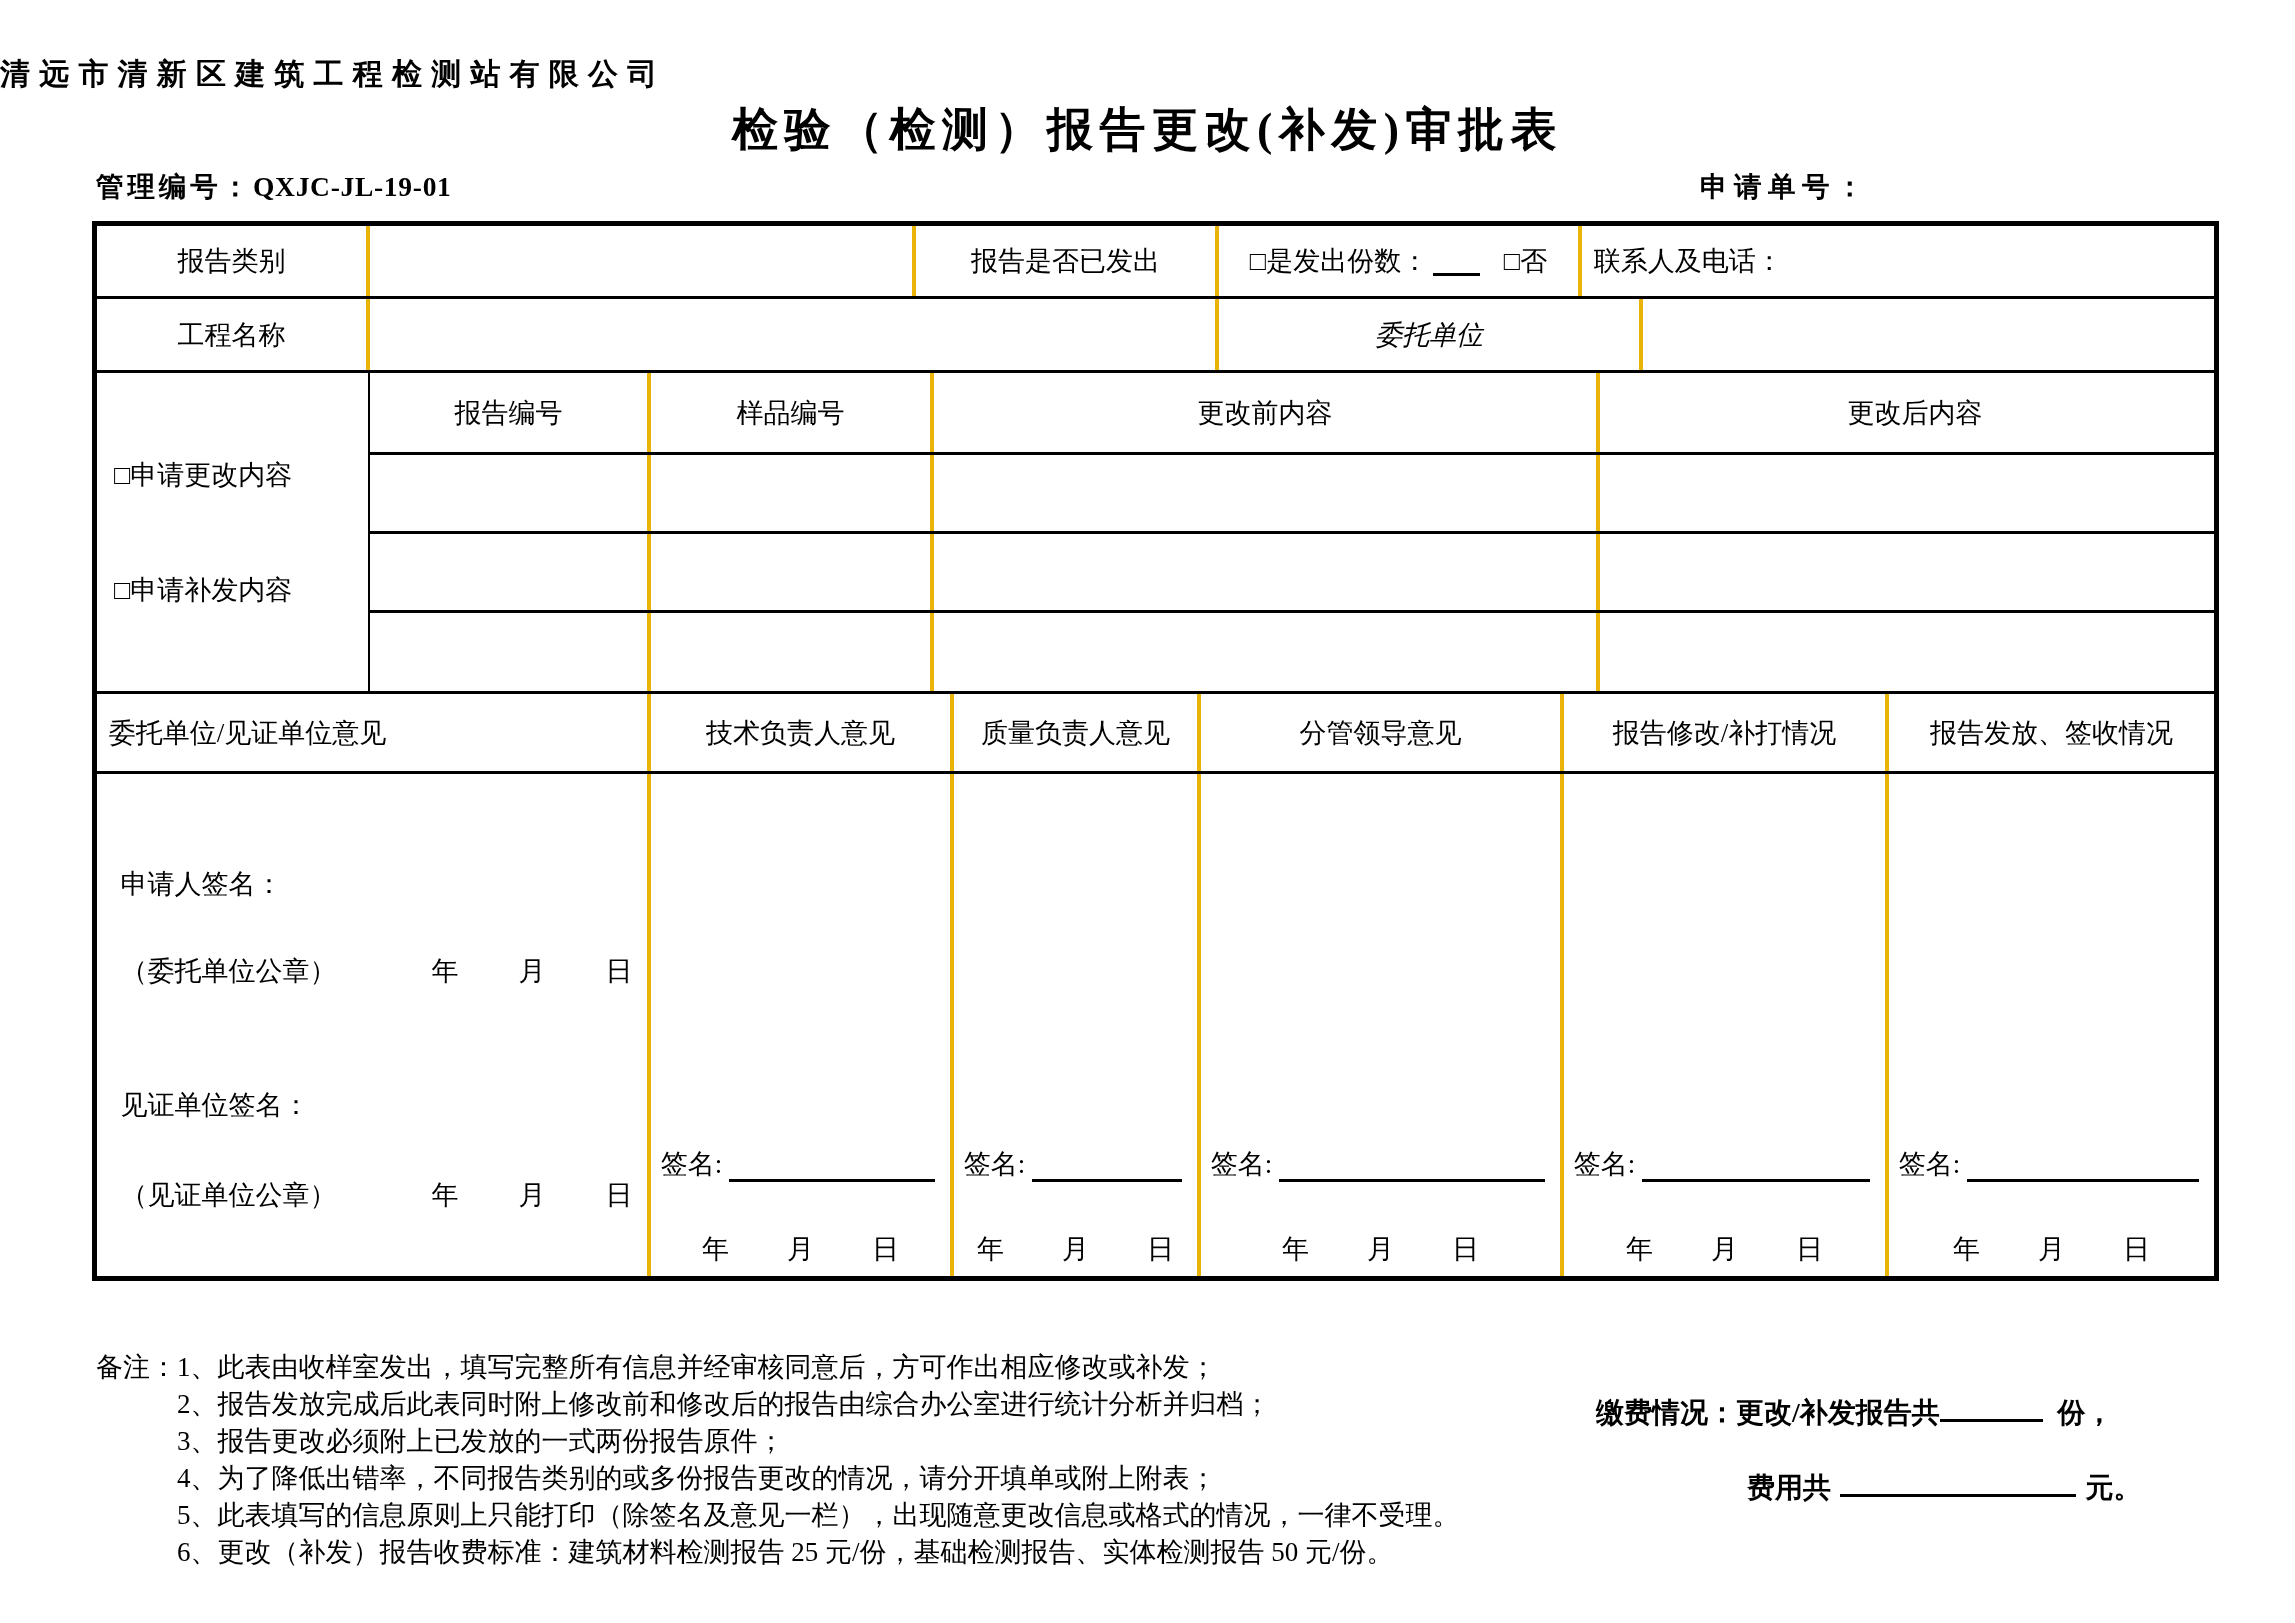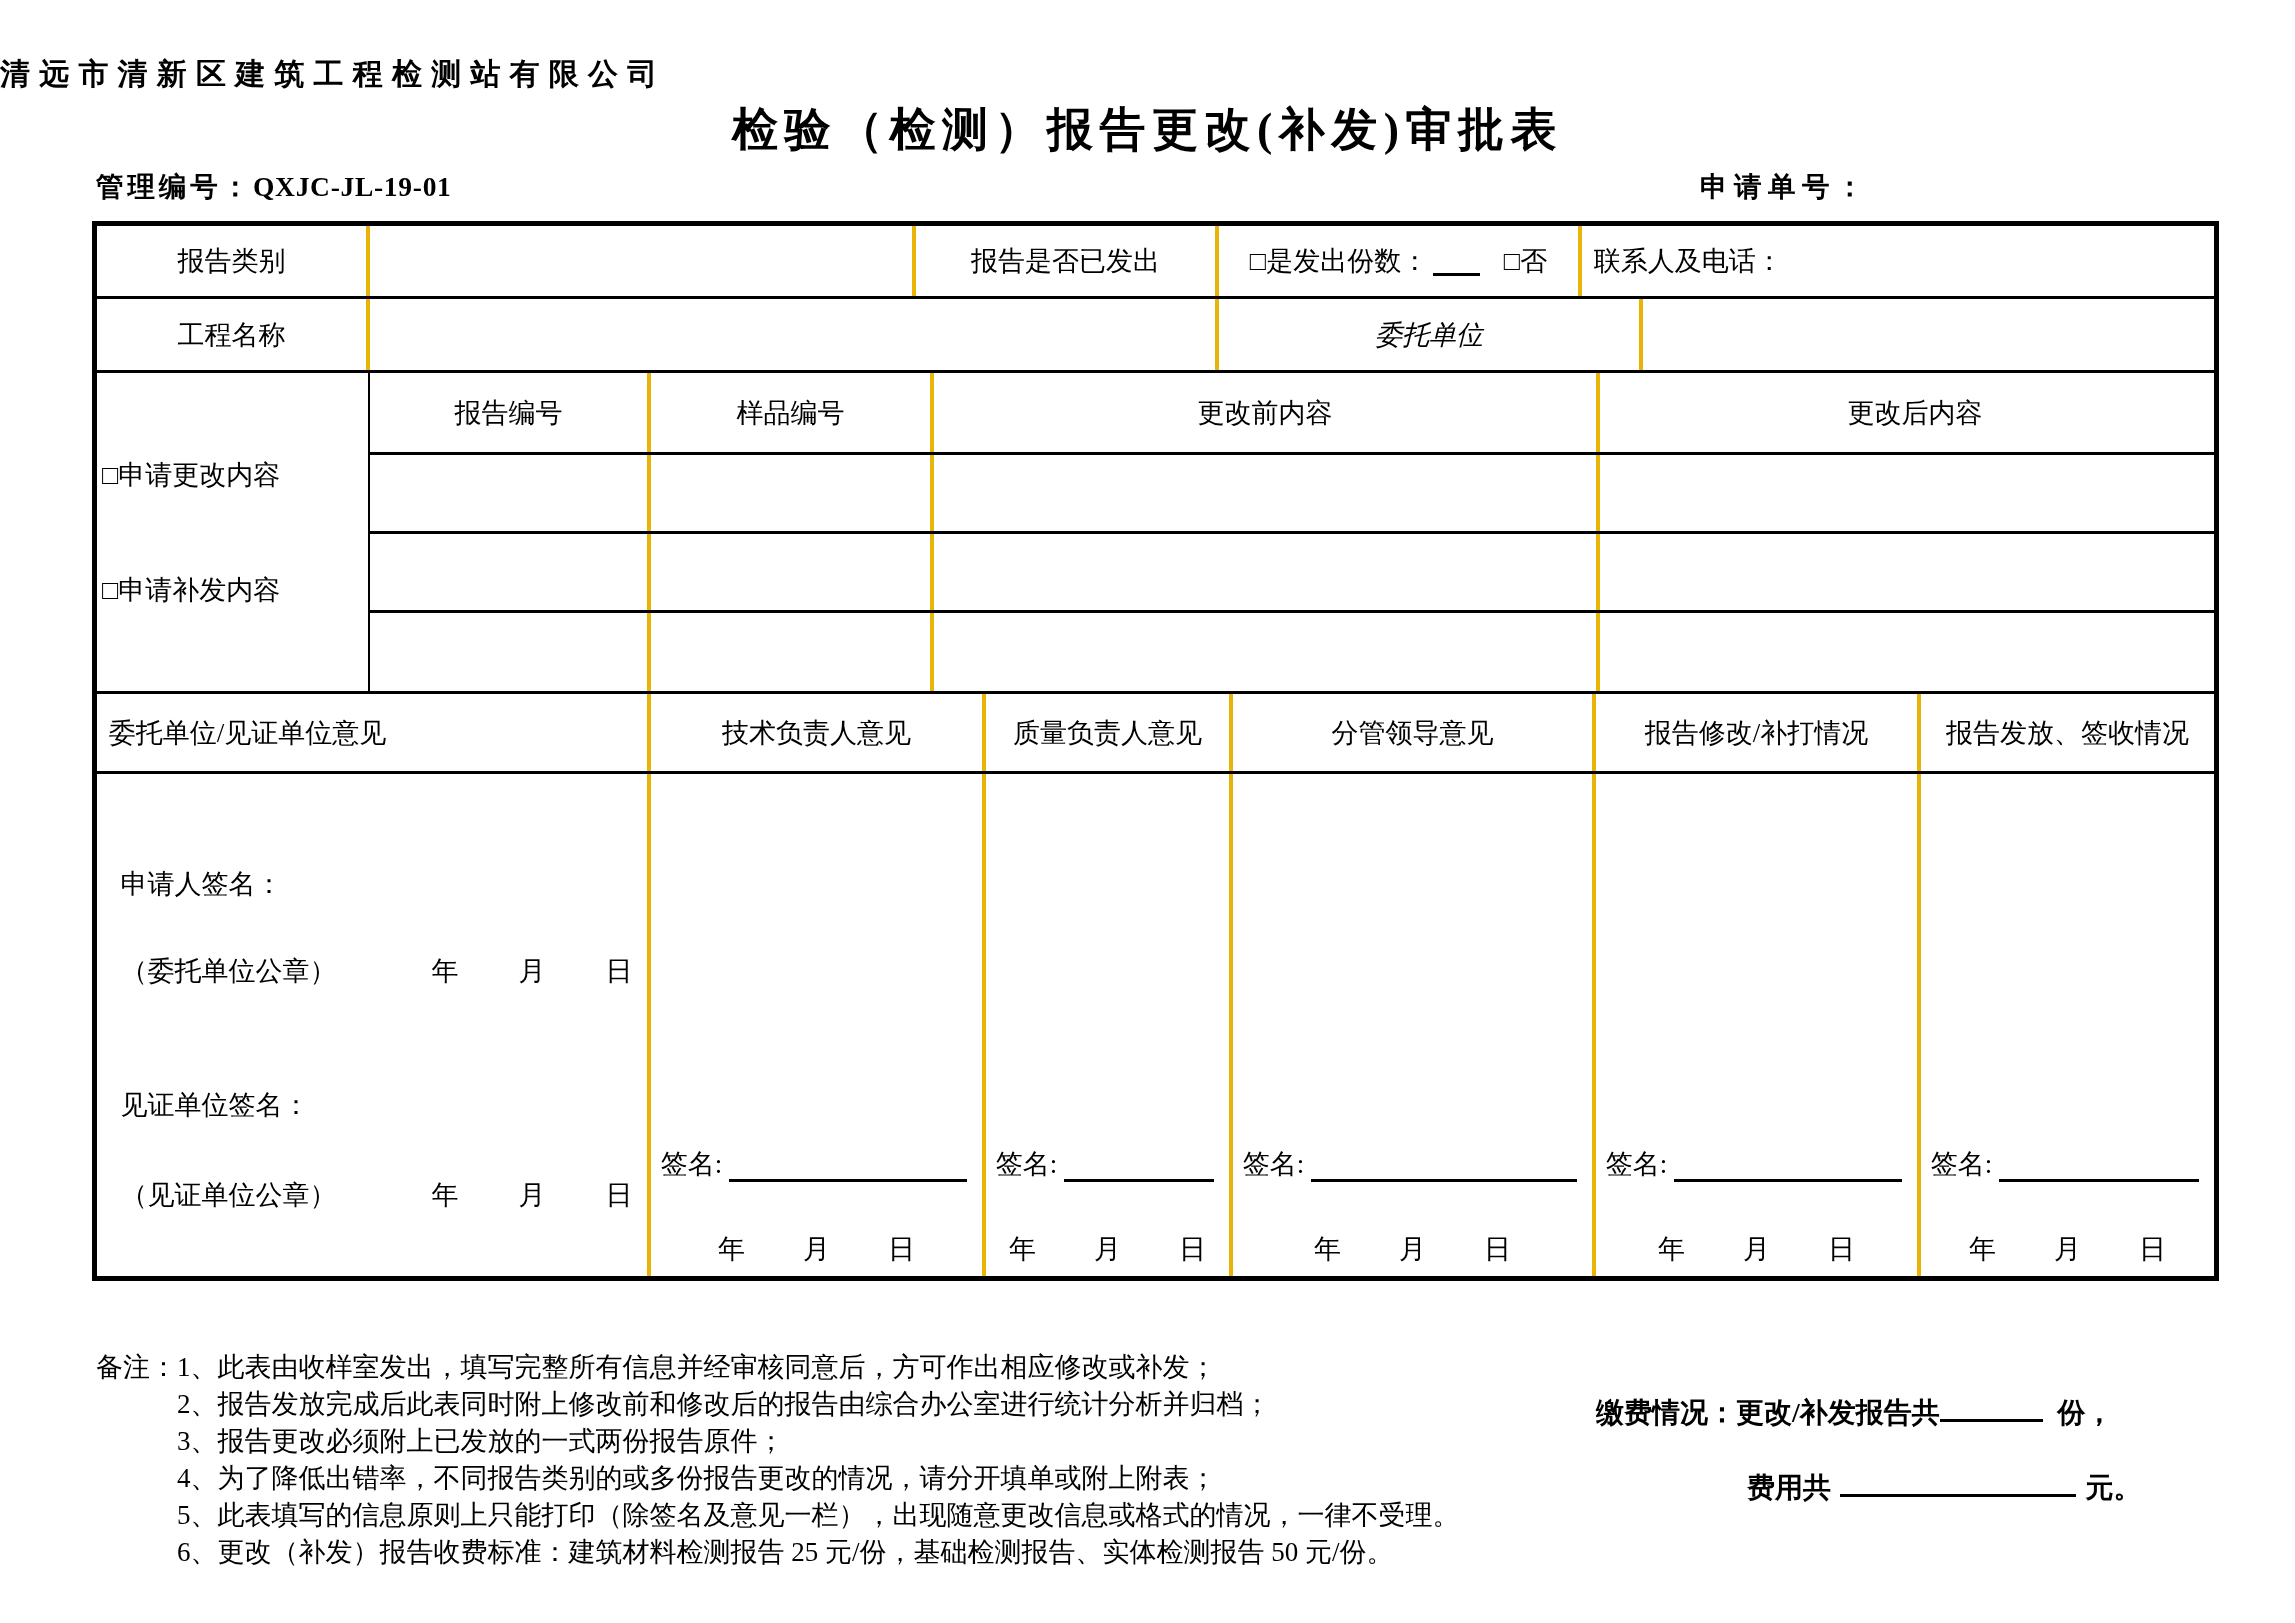--- a/index.html
+++ b/index.html
@@ -49,36 +49,36 @@
   .b4 { flex:1; }
 
   .checkbox-cell { gap:0; white-space:nowrap; }
   .fill-line { display:inline-block; border-bottom:3.3px solid #000; height:29px; }
   .fl-copies { width:47px; margin:0 5.2px; }
 
   
   .c-left {
     width:273px; flex:none; border-right:2px solid #000;
     display:flex; flex-direction:column; justify-content:center; gap:79px;
-    padding-left:5px;
+    padding-left:17px;
   }
   .c-right { flex:1; display:flex; flex-direction:column; }
   .c-row { display:flex; flex-direction:row; border-bottom:3.3px solid #000; }
   .c-row:last-child { border-bottom:none; }
   .c-head { height:82px; }
   .c-r1, .c-r2 { height:79px; }
   .c-r3 { flex:1; }
   .cc1 { width:281px; flex:none; }
   .cc2 { width:283px; flex:none; }
   .cc3 { width:666px; flex:none; }
   .cc4 { flex:1;padding-left:16px; }
 
   
   .o1 { width:554px; flex:none; }
-  .o2 { width:335px; flex:none;text-align:center; }
+  .o2 { width:303px; flex:none;text-align:center; }
   .o3 { width:247px; flex:none; }
   .o4 { width:363px; flex:none; }
   .o5 { width:325px; flex:none; }
   .o6 { flex:1; }
 
   
   .sig-left {
     display:flex; flex-direction:column; align-items:flex-start;
     justify-content:flex-start; padding-left:23.6px;
   }

